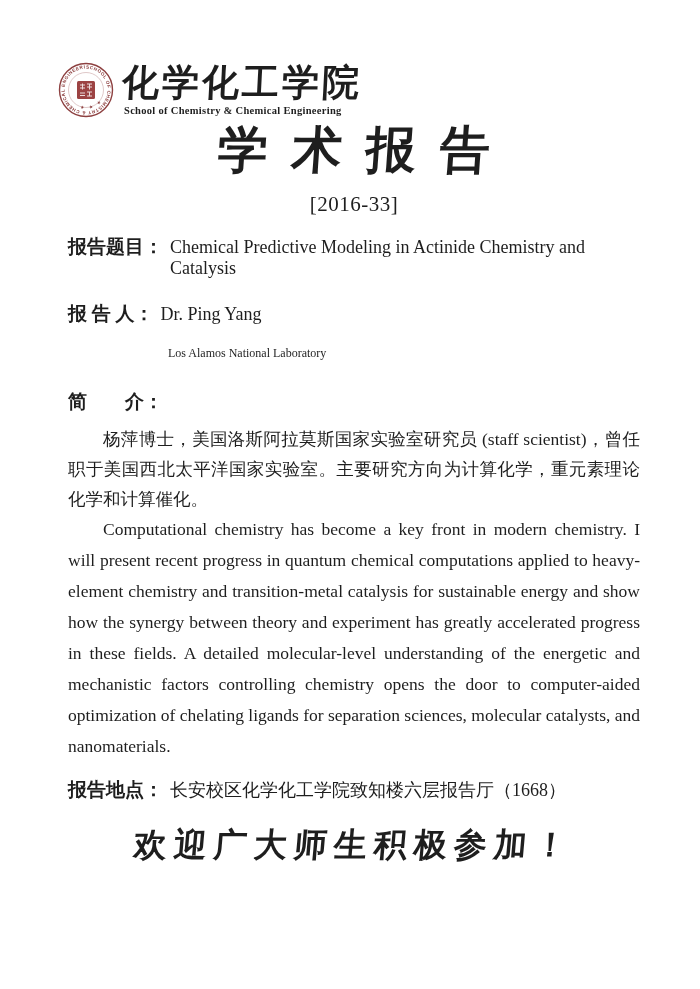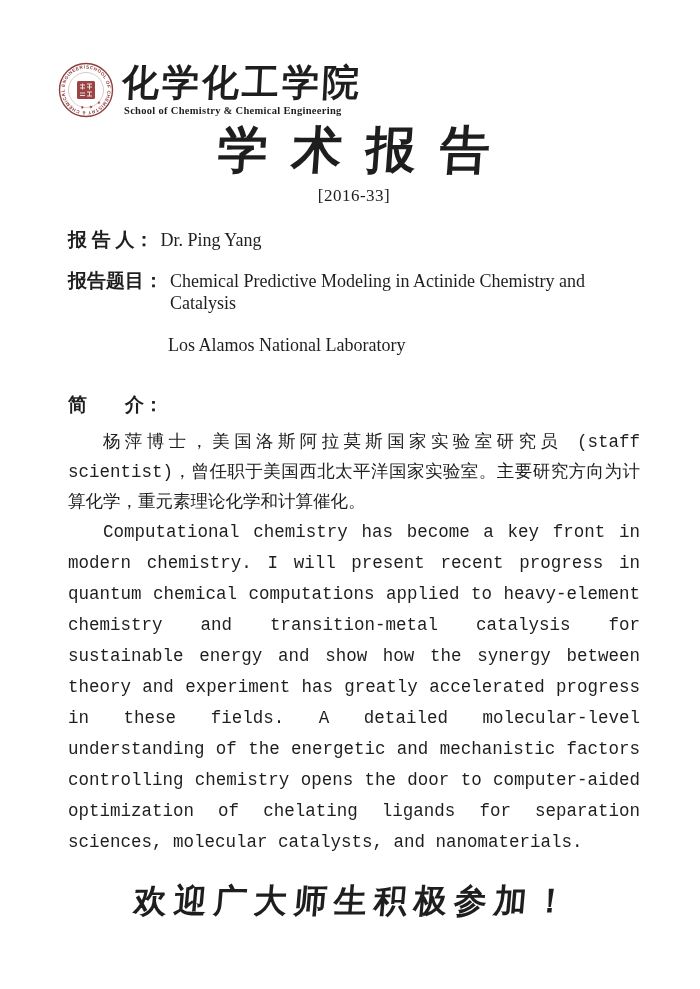--- a/index.html
+++ b/index.html
@@ -55,57 +55,56 @@
     text-align: center;
     font-size: 50px;
     font-weight: bold;
     letter-spacing: 24px;
     padding-left: 24px; 
     line-height: 1.05;
     transform: skewX(-4deg);
   }
   .issue {
     text-align: center;
-    font-size: 17px;
-    margin-top: 9px;
+    font-size: 21px;
+    margin-top: 15px;
     letter-spacing: 0.5px;
   }
 
   
   .field-row {
     display: flex;
     align-items: baseline;
     font-size: 18px;
     line-height: 1.2;
   }
   .row-topic   { margin-top: 19px; }
   .row-speaker { margin-top: 23px; }
-  .affiliation { margin-top: 21px; margin-left: 100px; font-size: 18px; }
+  .affiliation { margin-top: 21px; margin-left: 100px; font-size: 12px; }
   .label {
     font-weight: bold;
     font-size: 19px;
     white-space: pre;
     flex: 0 0 auto;
   }
   .value { margin-left: 7px; }
 
   .section-heading {
     font-weight: bold;
     font-size: 19px;
     white-space: pre;
   }
-  .h-intro    { margin-top: 36px; }
+  .h-intro    { margin-top: 28px; }
   .h-abstract { margin-top: 15px; }
 
   .para {
     font-size: 17.5px;
     text-align: justify;
     text-indent: 2em;
     margin: 0;
-    font-family: Liberation Mono, monospace;
   }
   .intro-para    { margin-top: 9px;  line-height: 30px; }
   .abstract-para {  line-height: 31px; }
 
   .row-time  { margin-top: 45px; }
   .row-venue { margin-top: 17px; }
 
   
   .welcome {
     margin-top: 21px;
@@ -150,35 +149,39 @@
       <div class="school-en">School of Chemistry &amp; Chemical Engineering</div>
     </div>
   </header>
 
   <div class="content">
 
     <h1 class="doc-title">学术报告</h1>
 
     <div class="issue">[2016-33]</div>
 
+    <div class="field-row row-topic">
+      <span class="label">报告题目：</span>
+      <span class="value">Chemical Predictive Modeling in Actinide Chemistry and Catalysis</span>
+    </div>
+
     <div class="field-row row-speaker">
       <span class="label">报 告 人：</span>
       <span class="value">Dr. Ping Yang</span>
-    </div>
-
-    <div class="field-row row-topic">
-      <span class="label">报告题目：</span>
-      <span class="value">Chemical Predictive Modeling in Actinide Chemistry and Catalysis</span>
     </div>
 
     <div class="affiliation">Los Alamos National Laboratory</div>
 
     <div class="section-heading h-intro">简　　介：</div>
     <p class="para intro-para">杨萍博士，美国洛斯阿拉莫斯国家实验室研究员 (staff scientist)，曾任职于美国西北太平洋国家实验室。主要研究方向为计算化学，重元素理论化学和计算催化。</p>
 
     <p class="para abstract-para">Computational chemistry has become a key front in modern chemistry. I will present recent progress in quantum chemical computations applied to heavy-element chemistry and transition-metal catalysis for sustainable energy and show how the synergy between theory and experiment has greatly accelerated progress in these fields. A detailed molecular-level understanding of the energetic and mechanistic factors controlling chemistry opens the door to computer-aided optimization of chelating ligands for separation sciences, molecular catalysts, and nanomaterials.</p>
 
 
+    <div class="field-row row-venue">
+      <span class="label">报告地点：</span>
+      <span class="value">长安校区化学化工学院致知楼六层报告厅（1668）</span>
+    </div>
 
     <div class="welcome">欢迎广大师生积极参加！</div>
 
   </div>
 </div>
 
 </body></html>

